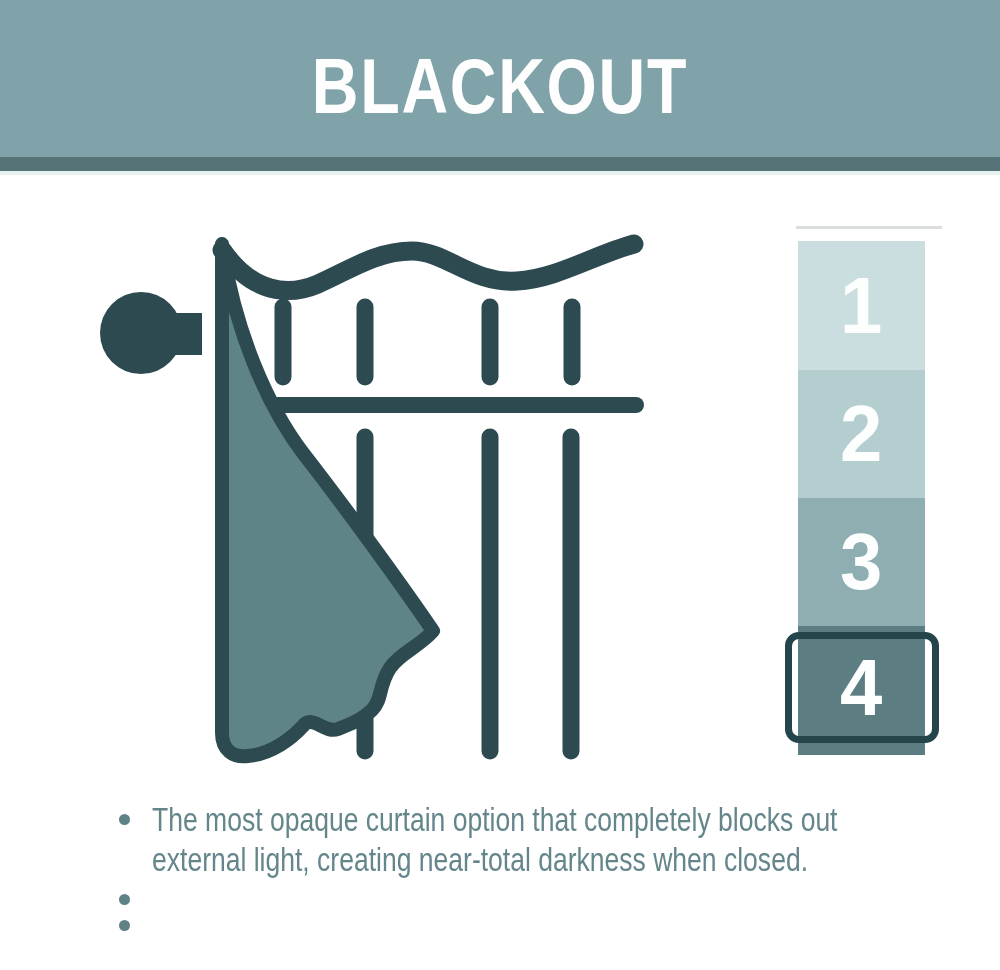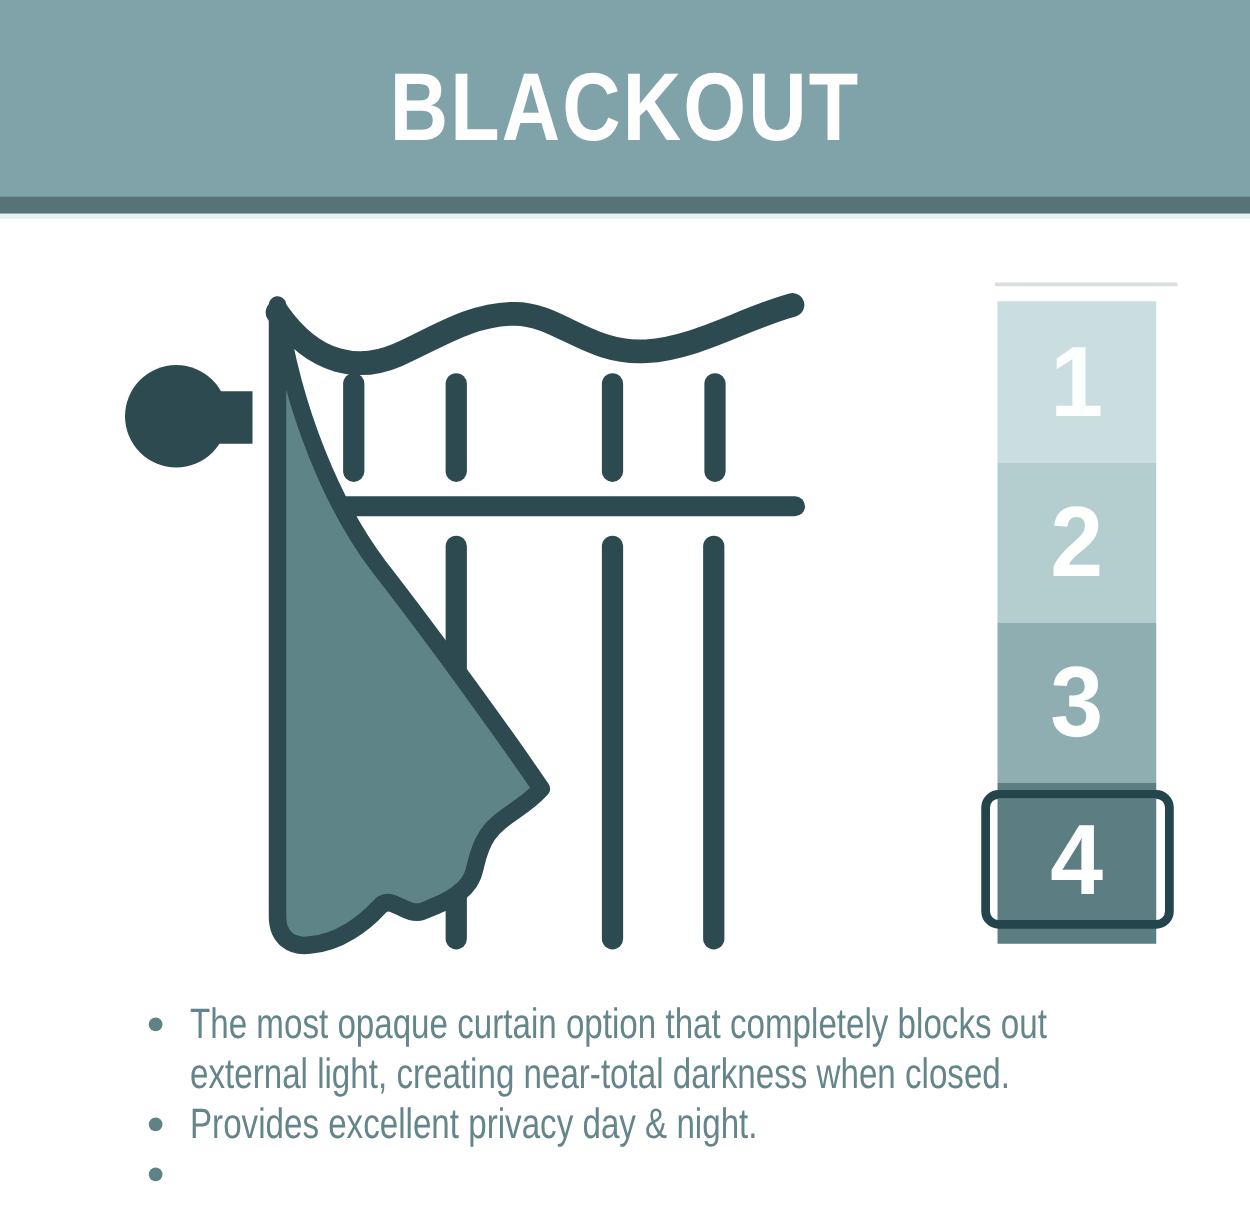--- a/index.html
+++ b/index.html
@@ -119,22 +119,19 @@
   <div class="bullets">
     <div class="bullet-row">
       <span class="bullet-dot"></span>
       <span class="bullet-lines">
         <span class="bullet-line">The most opaque curtain option that completely blocks out</span>
         <span class="bullet-line">external light, creating near-total darkness when closed.</span>
       </span>
     </div>
     <div class="bullet-row">
       <span class="bullet-dot"></span>
-      <span class="bullet-lines">
-        <span class="bullet-line">Provides excellent privacy day &amp; night.</span>
-      </span>
     </div>
     <div class="bullet-row">
       <span class="bullet-dot"></span>
     </div>
   </div>
 
 </div>
 
 </body></html>

